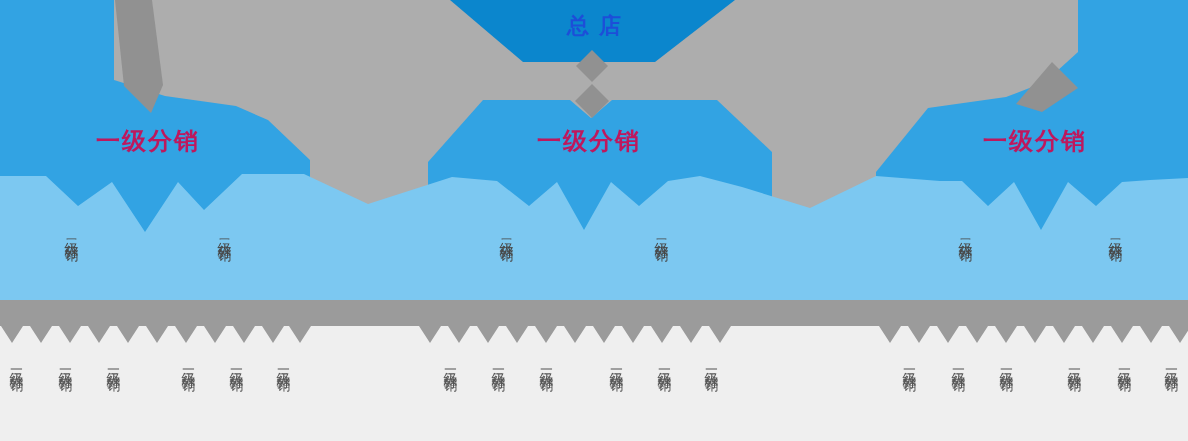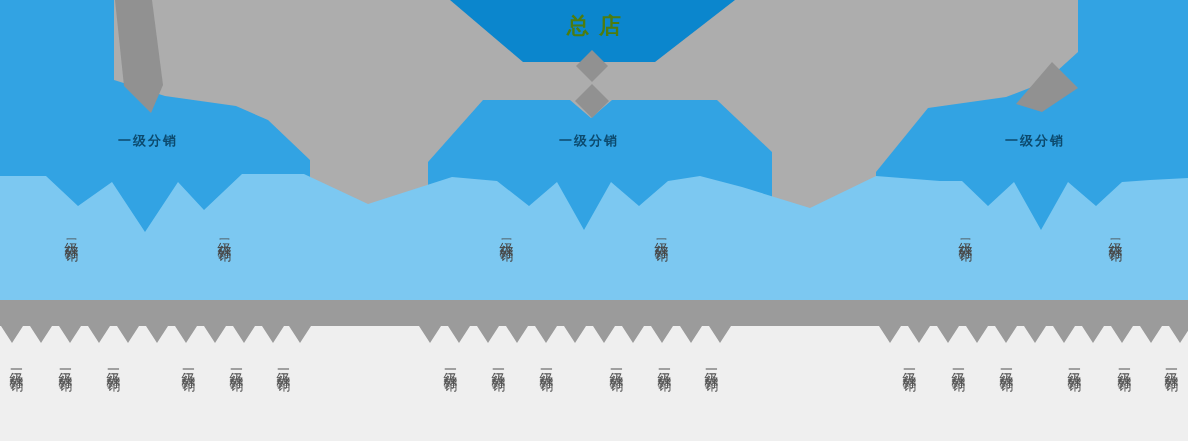--- a/index.html
+++ b/index.html
@@ -6,25 +6,25 @@
   #stage{
     position:relative;
     width:1188px;height:441px;
     overflow:hidden;
     font-family:"Liberation Sans","DejaVu Sans",sans-serif;
     background:#efefef;
   }
   #stage svg{position:absolute;left:0;top:0;}
   .lbl{position:absolute;white-space:nowrap;-webkit-user-select:none;user-select:none;}
   .lbl-root{
-    color:#4d7c0f;font-size:22px;font-weight:bold;letter-spacing:10px;
+    color:#1d4ed8;font-size:22px;font-weight:bold;letter-spacing:10px;
     transform:translate(-50%,-50%);
   }
   .lbl-l1{
-    color:#0c4a6e;font-size:13px;font-weight:bold;letter-spacing:2px;
+    color:#be185d;font-size:24px;font-weight:bold;letter-spacing:2px;
     transform:translate(-50%,-50%);
   }
   .lbl-v{
     writing-mode:vertical-rl;text-orientation:upright;
     font-size:14px;letter-spacing:3px;line-height:1.0;
     transform:translateX(-50%);
   }
   .lbl-l2{color:#474747;}
   .lbl-l3{color:#565656;}
 </style>

